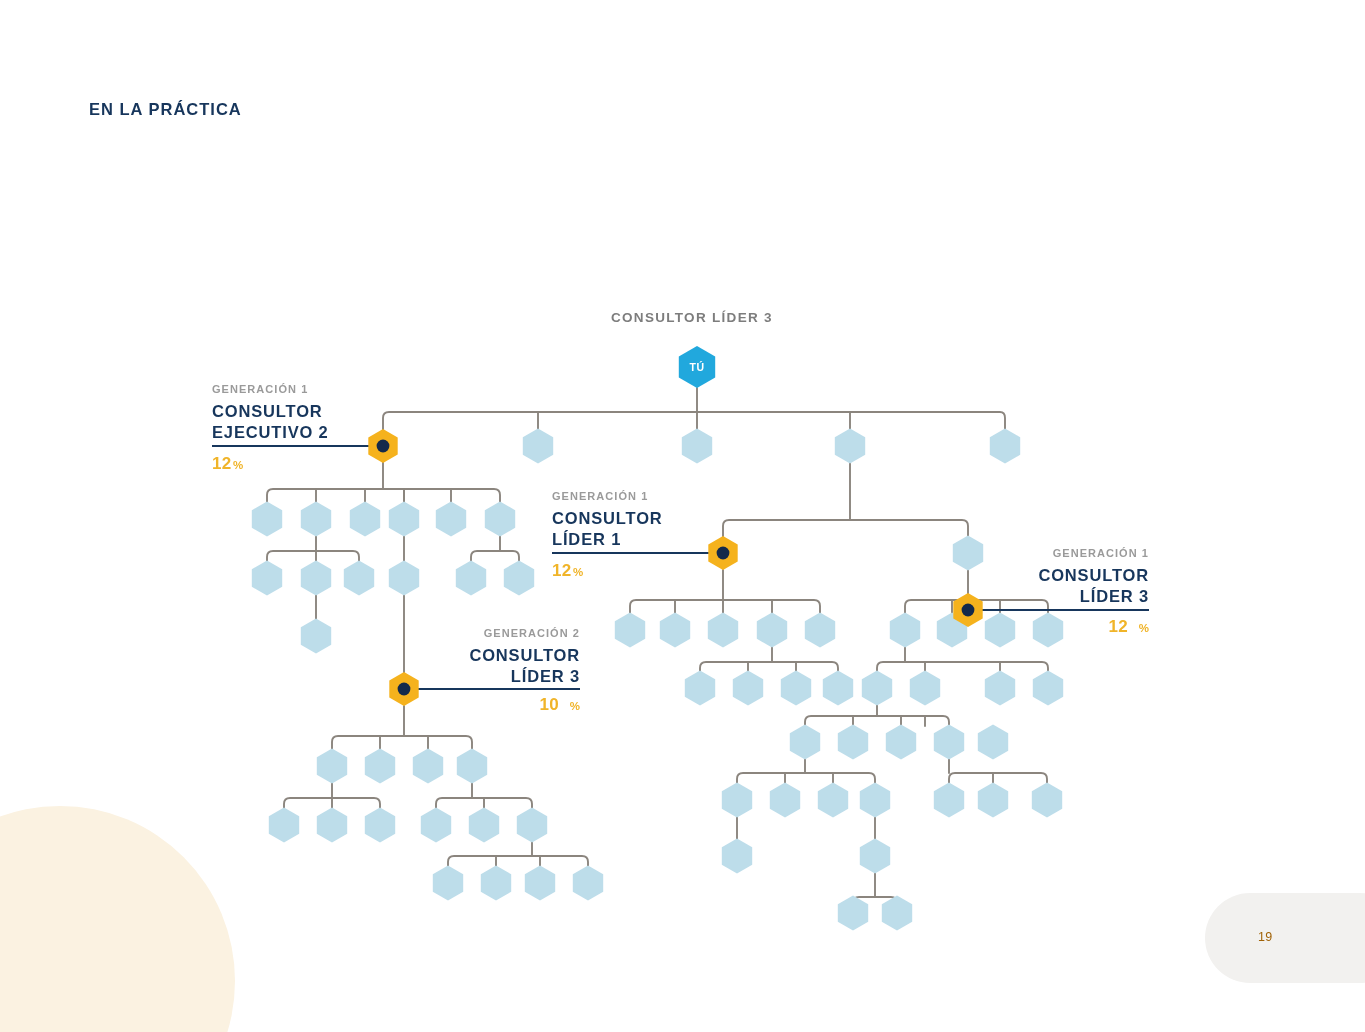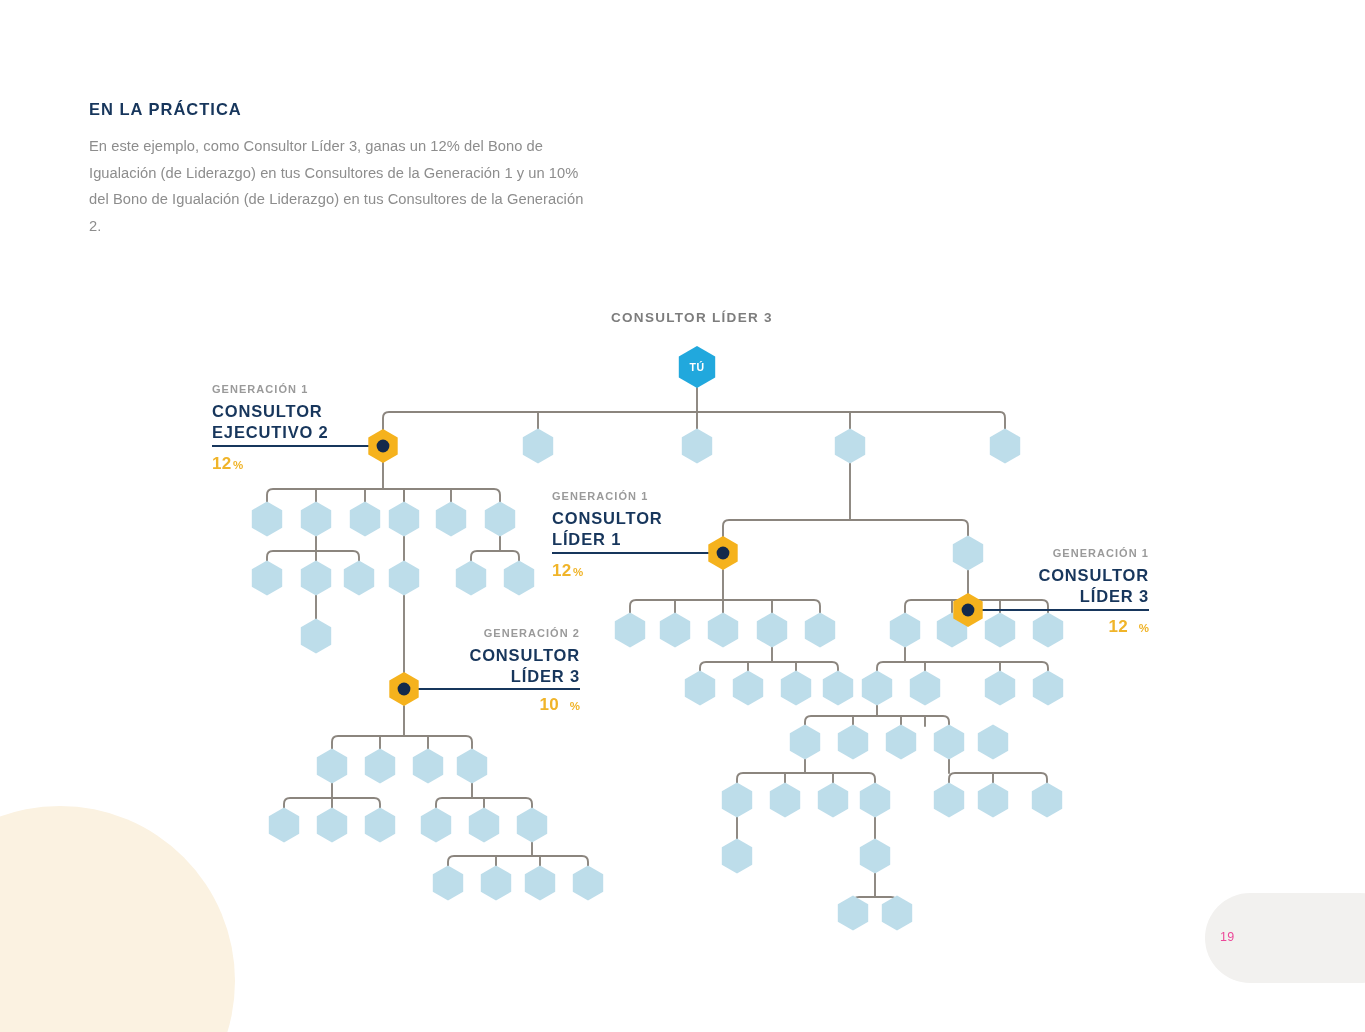--- a/index.html
+++ b/index.html
@@ -10,22 +10,22 @@
   }
   .cream-circle{
     position:absolute;left:-115px;top:806px;width:350px;height:350px;
     border-radius:50%;background:#fbf2e1;
   }
   .page-badge{
     position:absolute;left:1205px;top:893px;width:200px;height:90px;
     background:#f2f1ef;border-radius:45px;
   }
   .page-num{
-    position:absolute;left:1220px;top:930px;width:40px;
-    font-size:12.5px;color:#ec4899;letter-spacing:.2px;
+    position:absolute;left:1258px;top:930px;width:40px;
+    font-size:12.5px;color:#a16207;letter-spacing:.2px;
   }
   .intro{position:absolute;left:89px;top:84px;width:1090px;}
   .intro h1{
     margin:16px 0 14px 0;font-size:16.5px;font-weight:bold;color:#17365c;
     letter-spacing:1.0px;
   }
   .cols{display:flex;gap:106px;}
   .col{width:500px;}
   .col p{
     margin:0;font-size:14.7px;line-height:26.5px;color:#8d8d8d;
@@ -60,23 +60,20 @@
 <body>
 
 <div class="cream-circle"></div>
 
 <div class="page-badge"></div>
 <div class="page-num">19</div>
 
 <div class="intro">
   <h1>EN LA PRÁCTICA</h1>
   <div class="cols">
-    <div class="col left">
-      <p>En este ejemplo, como Consultor Líder 3, ganas un 12% del Bono de Igualación (de Liderazgo) en tus Consultores de la Generación 1 y un 10% del Bono de Igualación (de Liderazgo) en tus Consultores de la Generación 2.</p>
-    </div>
   </div>
 </div>
 
 <div class="diagram">
 <svg width="1365" height="1032" viewBox="0 0 1365 1032" xmlns="http://www.w3.org/2000/svg">
   <defs>
     <g id="hexLight">
       <path d="M0,-17.5 L15.2,-8.75 L15.2,8.75 L0,17.5 L-15.2,8.75 L-15.2,-8.75 Z" fill="#bdddea"></path>
     </g>
     <g id="hexGold">

